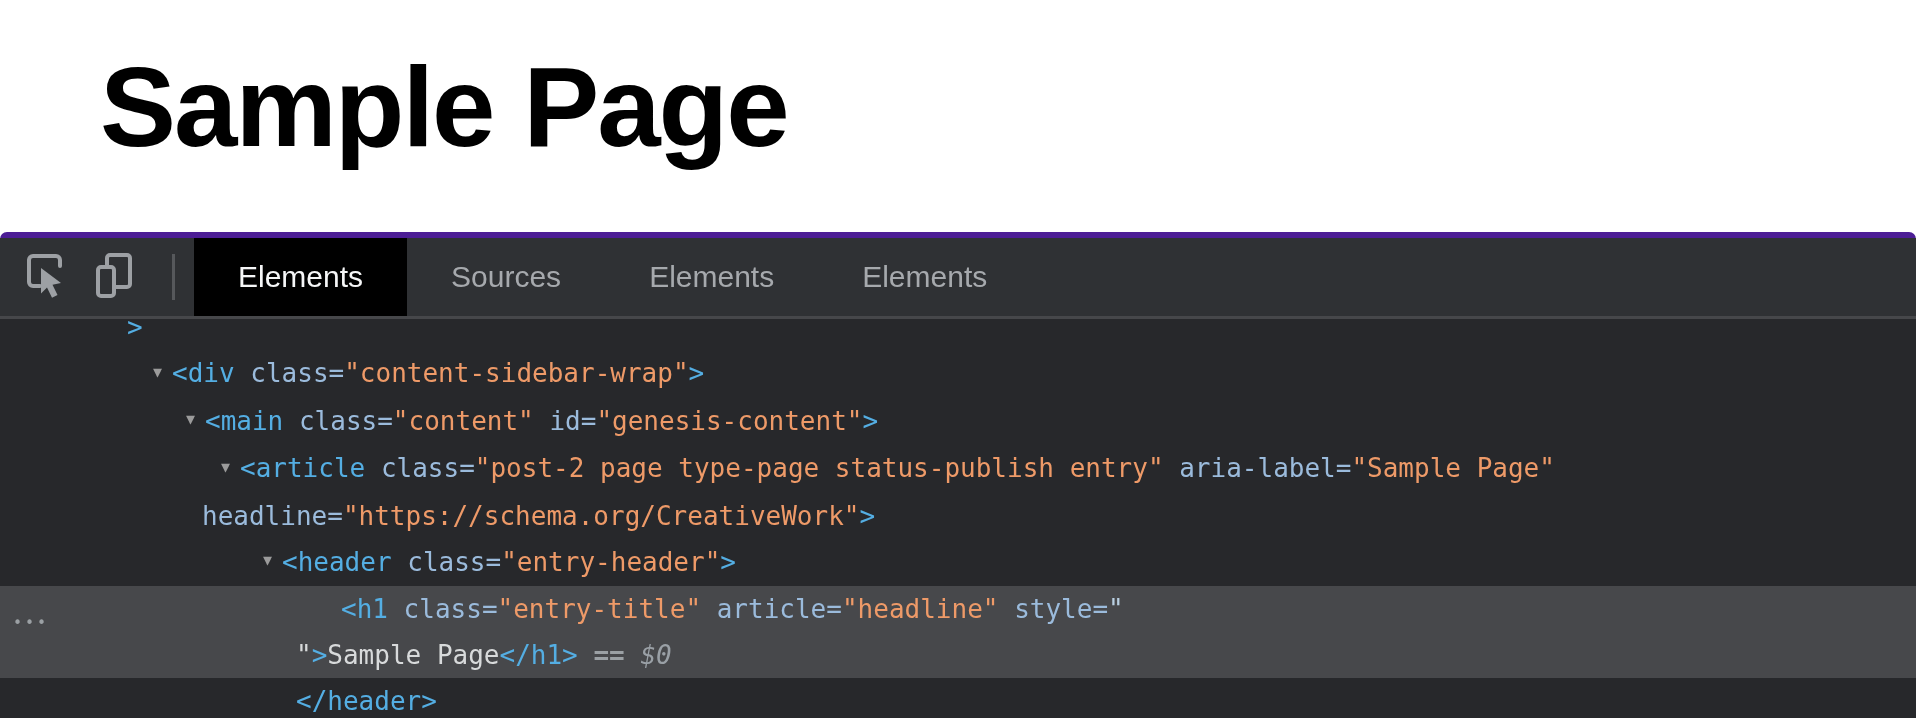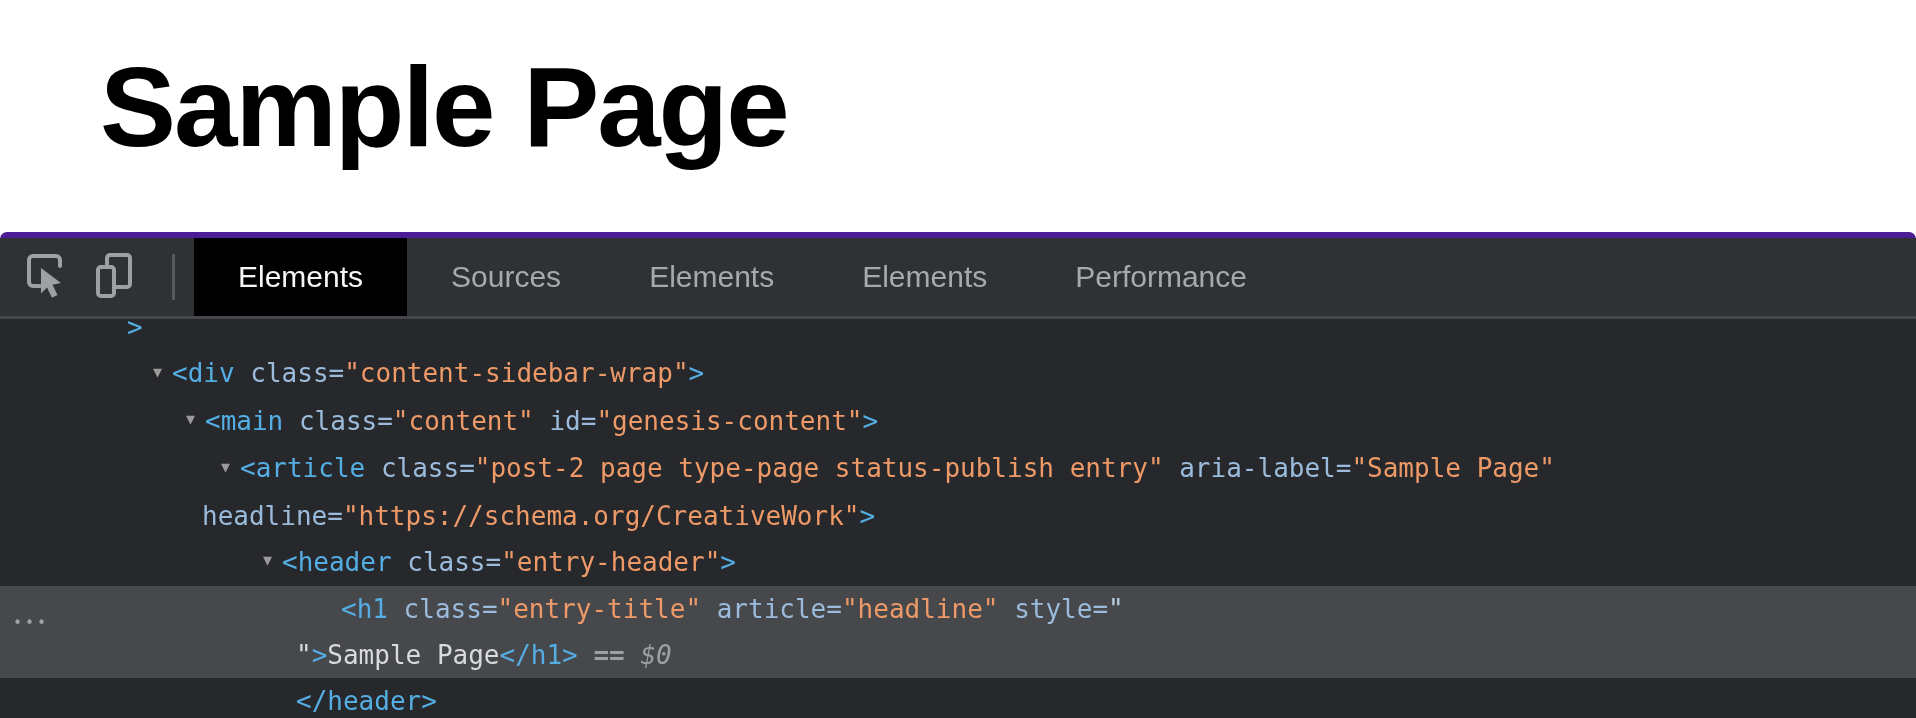--- a/index.html
+++ b/index.html
@@ -77,21 +77,20 @@
         </span>
       </button>
 
       <div class="sep"></div>
 
       <div class="tabs" id="tabs">
           <div class="tab active">Elements</div>
           <div class="tab">Sources</div>
           <div class="tab">Elements</div>
           <div class="tab">Elements</div>
-          <div class="tab">Performance</div>
         </div>
     </div>
 
     <div class="tree" id="tree">
       <div class="tree-inner" id="tree-inner">
           <div class="row" style="padding-left: 127px;"><span class="tok-tag">&gt;</span></div>
           <div class="row" style="padding-left: 153px;"><span class="arrow">▼</span><span class="tok-tag">&lt;div</span><span class="tok-attr"> class=</span><span class="tok-val">"content-sidebar-wrap"</span><span class="tok-tag">&gt;</span></div>
           <div class="row" style="padding-left: 186px;"><span class="arrow">▼</span><span class="tok-tag">&lt;main</span><span class="tok-attr"> class=</span><span class="tok-val">"content"</span><span class="tok-attr"> id=</span><span class="tok-val">"genesis-content"</span><span class="tok-tag">&gt;</span></div>
           <div class="row" style="padding-left: 221px;"><span class="arrow">▼</span><span class="tok-tag">&lt;article</span><span class="tok-attr"> class=</span><span class="tok-val">"post-2 page type-page status-publish entry"</span><span class="tok-attr"> aria-label=</span><span class="tok-val">"Sample Page"</span></div>
           <div class="row" style="padding-left: 202px;"><span class="tok-attr">headline=</span><span class="tok-val">"https://schema.org/CreativeWork"</span><span class="tok-tag">&gt;</span></div>

